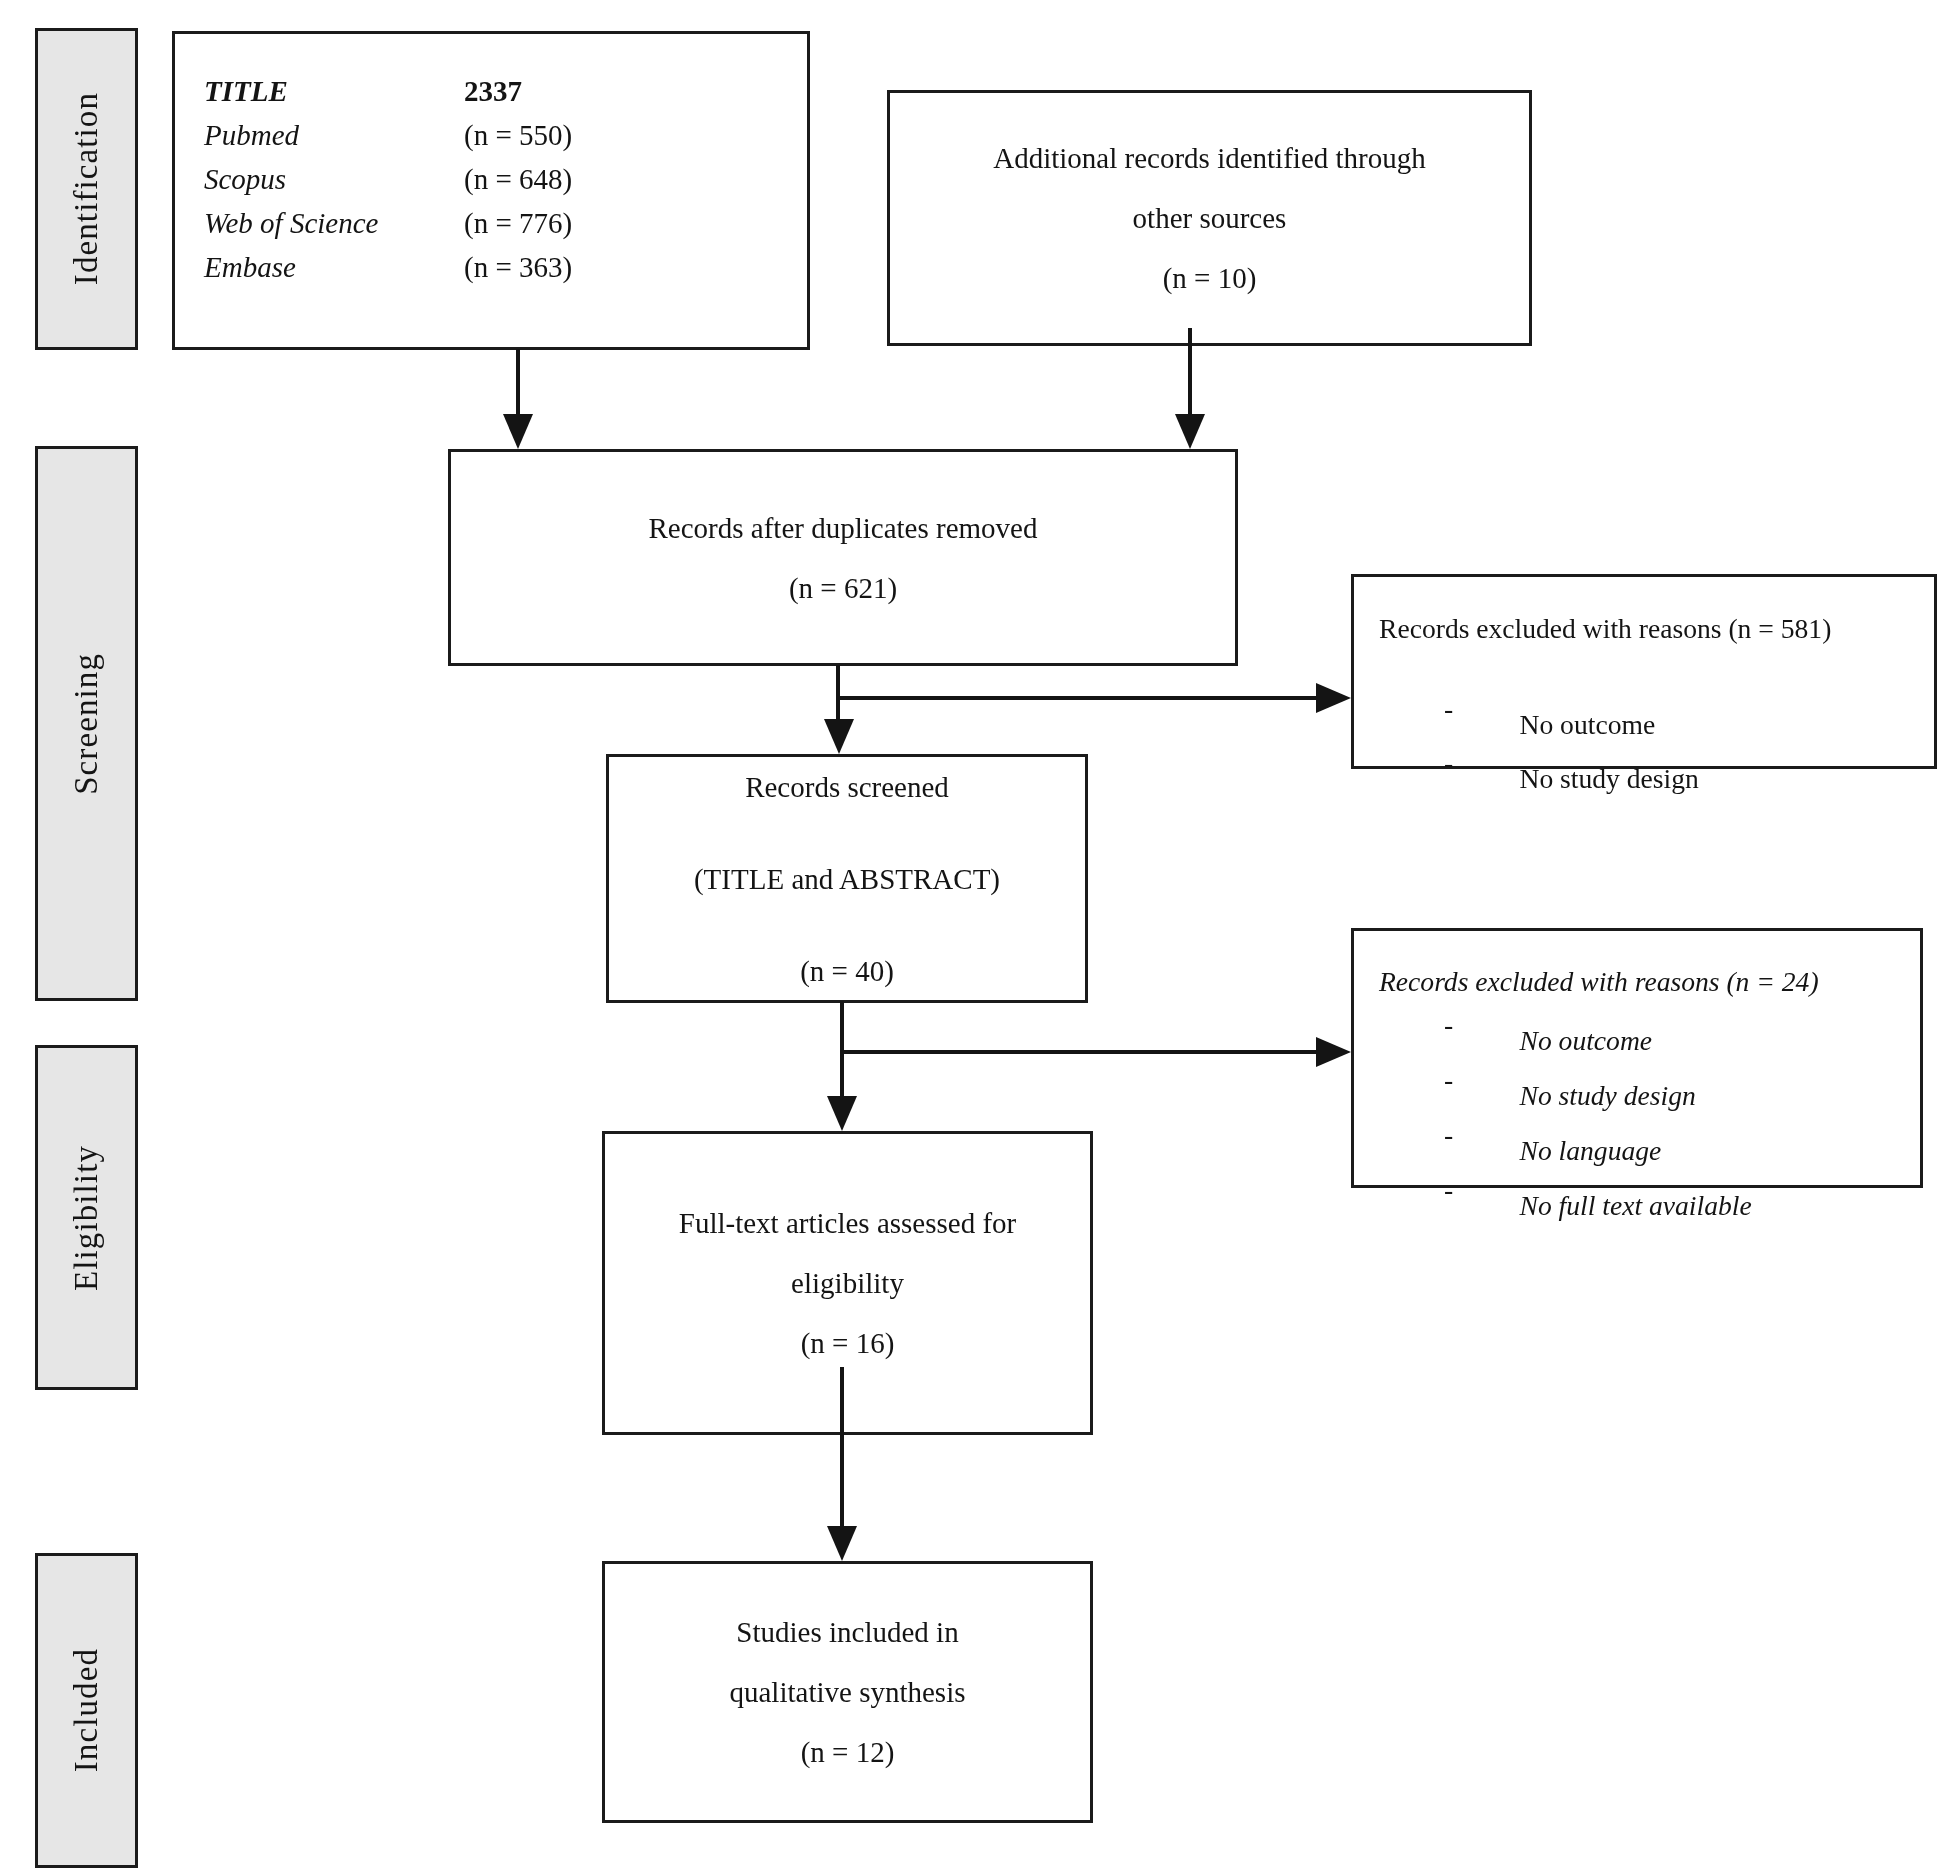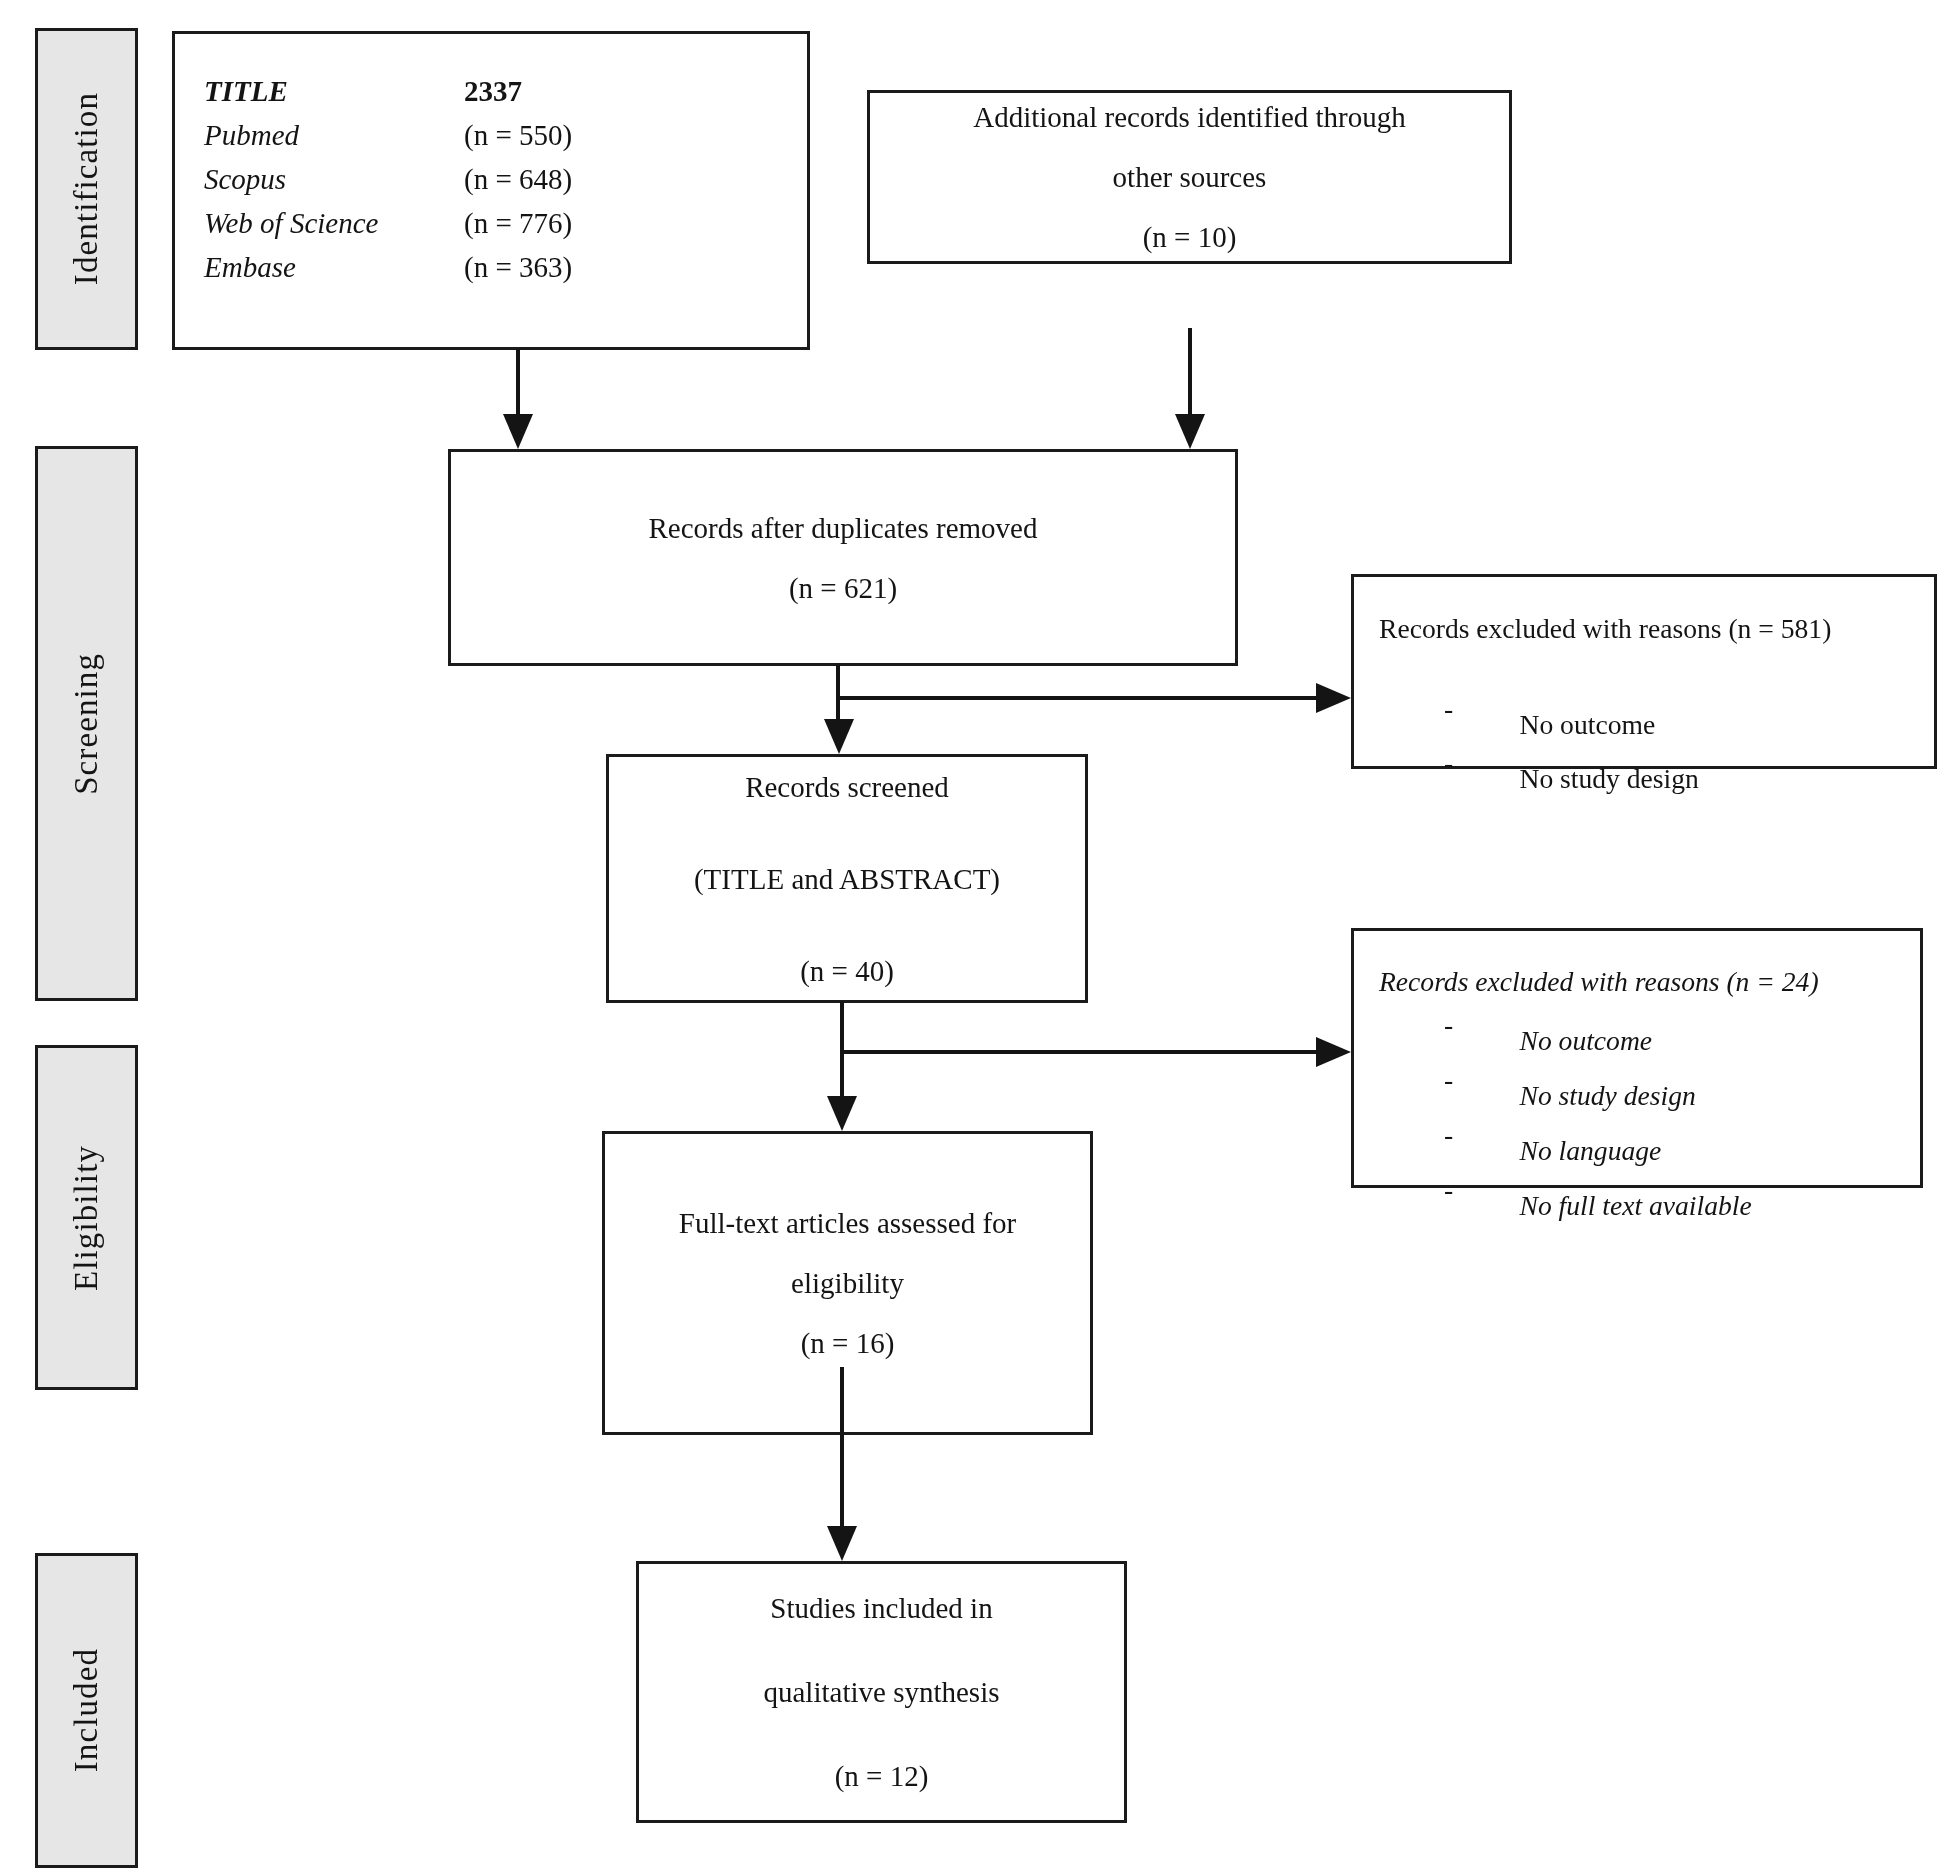--- a/index.html
+++ b/index.html
@@ -163,21 +163,21 @@
     <div class="src-row">
       <span class="src-label">Web of Science</span>
       <span class="src-value">(n = 776)</span>
     </div>
     <div class="src-row">
       <span class="src-label">Embase</span>
       <span class="src-value">(n = 363)</span>
     </div>
   </div>
 
-  <div class="box center-box" style="left:867px; top:90px; width:645px; height:174px;">
+  <div class="box center-box" style="left:887px; top:90px; width:645px; height:256px;">
     <p>Additional records identified through</p>
     <p>other sources</p>
     <p>(n = 10)</p>
   </div>
 
   <div class="box center-box" style="left:448px; top:449px; width:790px; height:217px;">
     <p>Records after duplicates removed</p>
     <p>(n = 621)</p>
   </div>
 
@@ -222,21 +222,21 @@
       </div>
     </div>
   </div>
 
   <div class="box center-box" style="left:602px; top:1131px; width:491px; height:304px;">
     <p>Full-text articles assessed for</p>
     <p>eligibility</p>
     <p>(n = 16)</p>
   </div>
 
-  <div class="box center-box" style="left:636px; top:1561px; width:491px; height:262px;gap:24px;">
+  <div class="box center-box" style="left:602px; top:1561px; width:491px; height:262px;">
     <p>Studies included in</p>
     <p>qualitative synthesis</p>
     <p>(n = 12)</p>
   </div>
 
   <div class="vline" style="left:516px; top:349px; height:69px;"></div>
   <div class="arrow-down" style="left:503px; top:414px;"></div>
 
   <div class="vline" style="left:1188px; top:328px; height:89px;"></div>
   <div class="arrow-down" style="left:1175px; top:414px;"></div>

